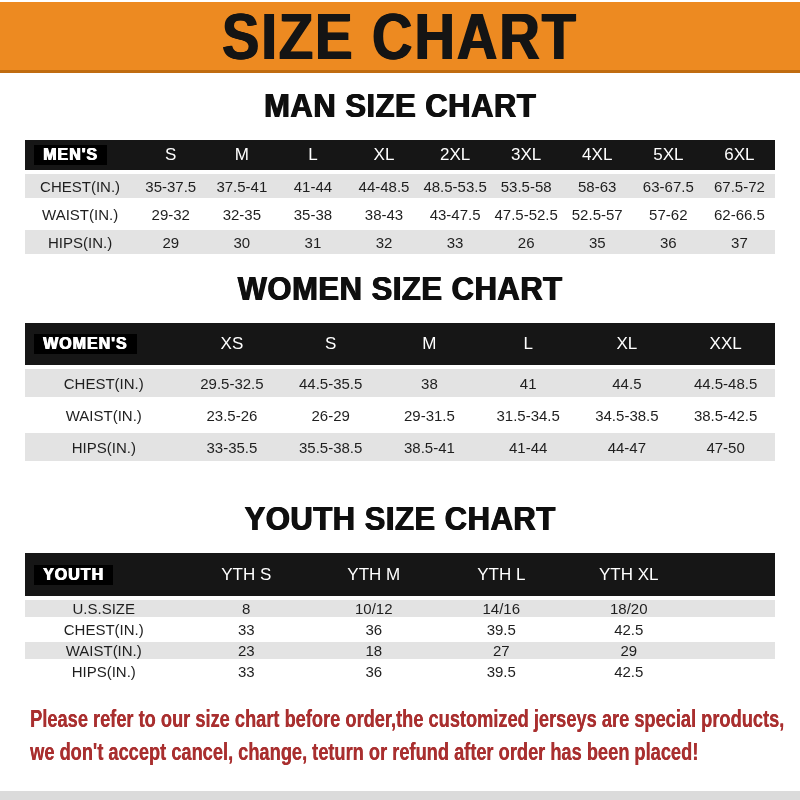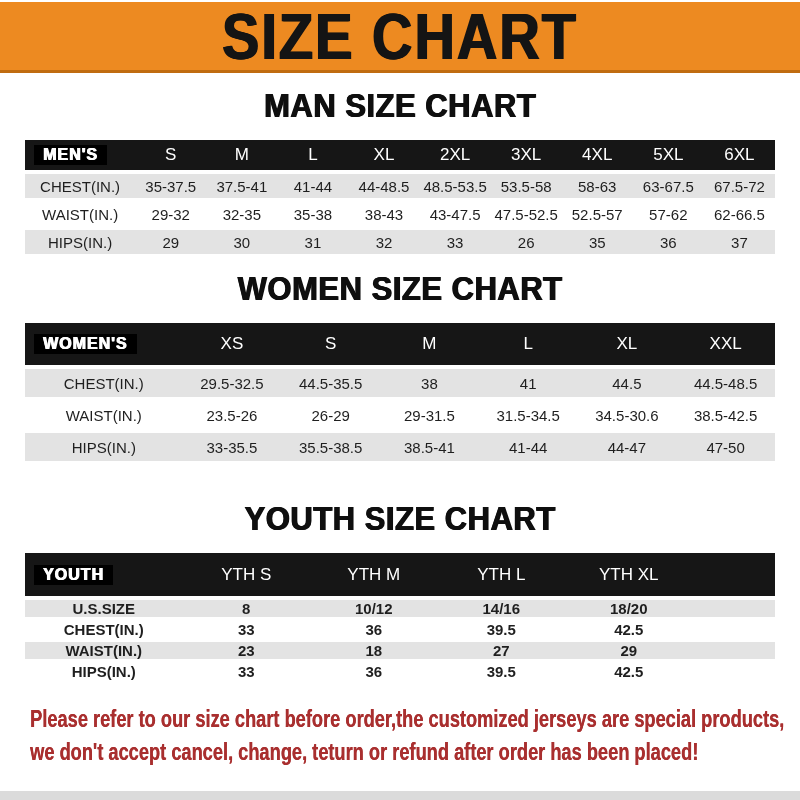--- a/index.html
+++ b/index.html
@@ -32,21 +32,21 @@
     font-weight:bold; font-size:16px; letter-spacing:1px; padding:1px 9px;
     text-shadow:0.7px 0 0 #fff, -0.3px 0 0 #fff; }
   tbody td { font-size:15px; color:#1f1f1f; text-align:center; }
   tbody tr:nth-child(odd) td { background:#E3E3E3; }
   tbody tr:nth-child(even) td { background:#ffffff; }
 
   .men  thead tr { height:30px; }  .men  tbody tr { height:24px; }
   .men  col.c-label { width:14.7%; }  .men  col.c-size { width:9.48%; }
   .women thead tr { height:42px;padding-left:22px; } .women tbody tr { height:28px; }
   .women col.c-label { width:21%; }  .women col.c-size { width:13.16%; }
-  .youth thead tr { height:43px; } .youth tbody tr { height:16px;font-weight:bold; }
+  .youth thead tr { height:43px; } .youth tbody tr { height:16px; }
   .youth col.c-label { width:21%; }  .youth col.c-size { width:17%; }
   .youth col.c-fill { width:11%; }
 
   
   .footer { margin:18px 0 0 30px; color:#A92F2F; font-size:24px;
     line-height:33px; white-space:nowrap; font-weight:bold;
     transform:scaleX(0.76); transform-origin:left top; width:1030px;
     text-shadow:0.3px 0 0 currentColor; }
   .bottom-strip { position:absolute; left:0; bottom:0; width:800px;
     height:9px; background:#DBDBDB; }
@@ -160,21 +160,21 @@
         <td>41</td>
         <td>44.5</td>
         <td>44.5-48.5</td>
       </tr>
       <tr>
         <td>WAIST(IN.)</td>
         <td>23.5-26</td>
         <td>26-29</td>
         <td>29-31.5</td>
         <td>31.5-34.5</td>
-        <td>34.5-30.6</td>
+        <td>34.5-38.5</td>
         <td>38.5-42.5</td>
       </tr>
       <tr>
         <td>HIPS(IN.)</td>
         <td>33-35.5</td>
         <td>35.5-38.5</td>
         <td>38.5-41</td>
         <td>41-44</td>
         <td>44-47</td>
         <td>47-50</td>

